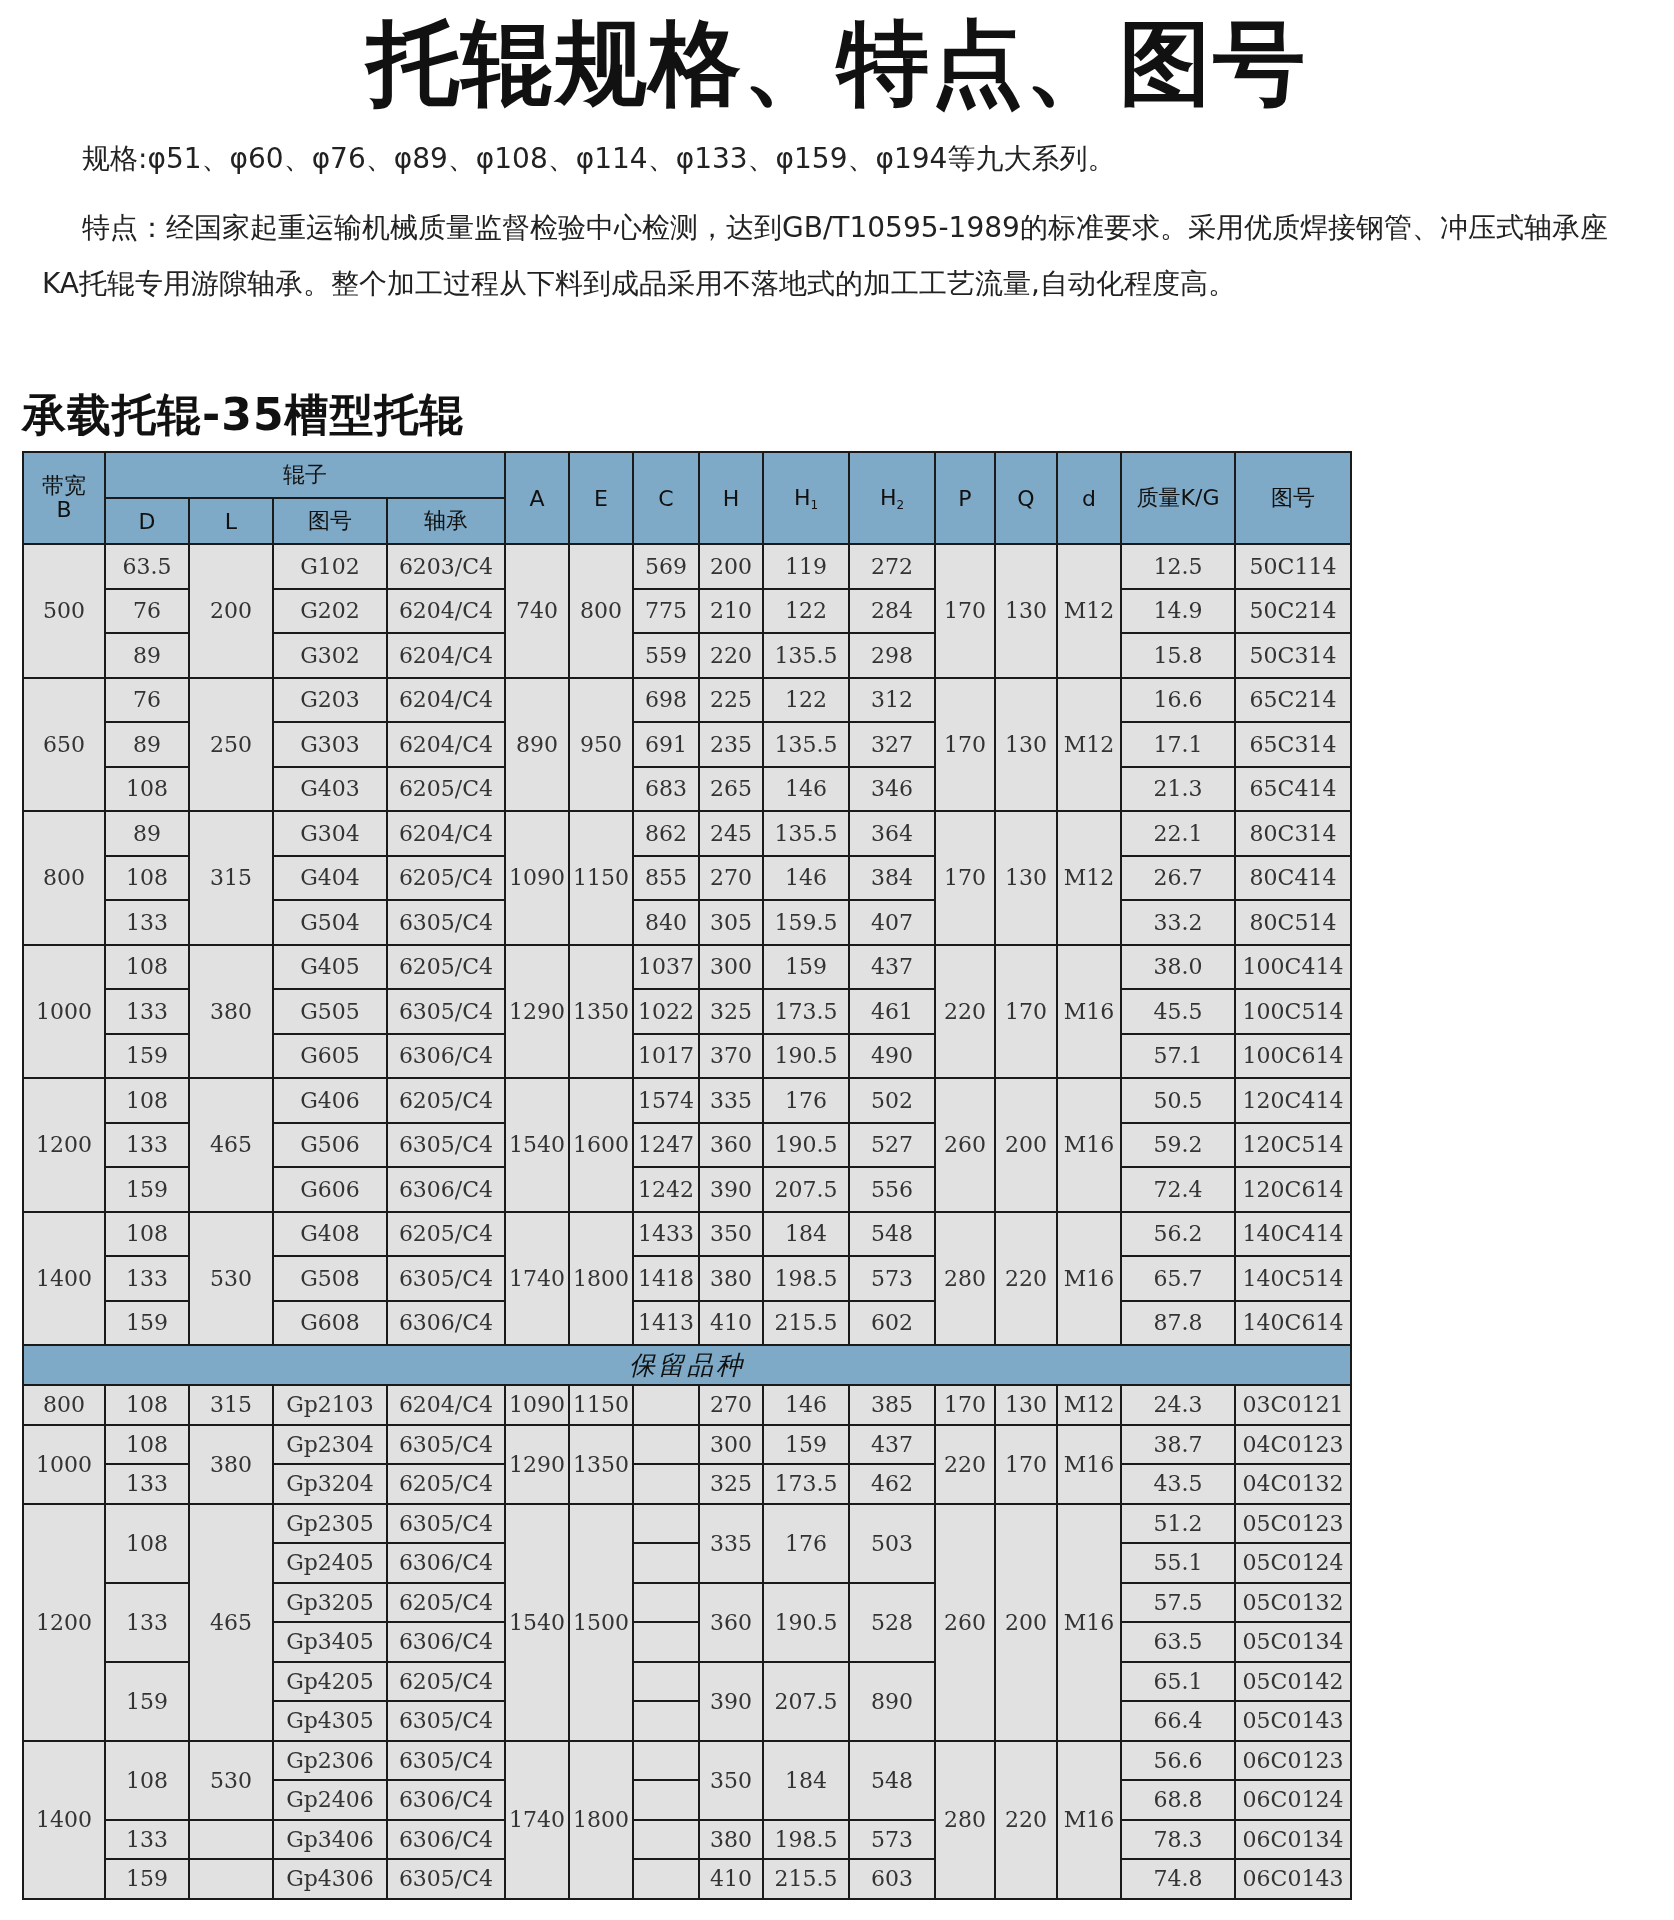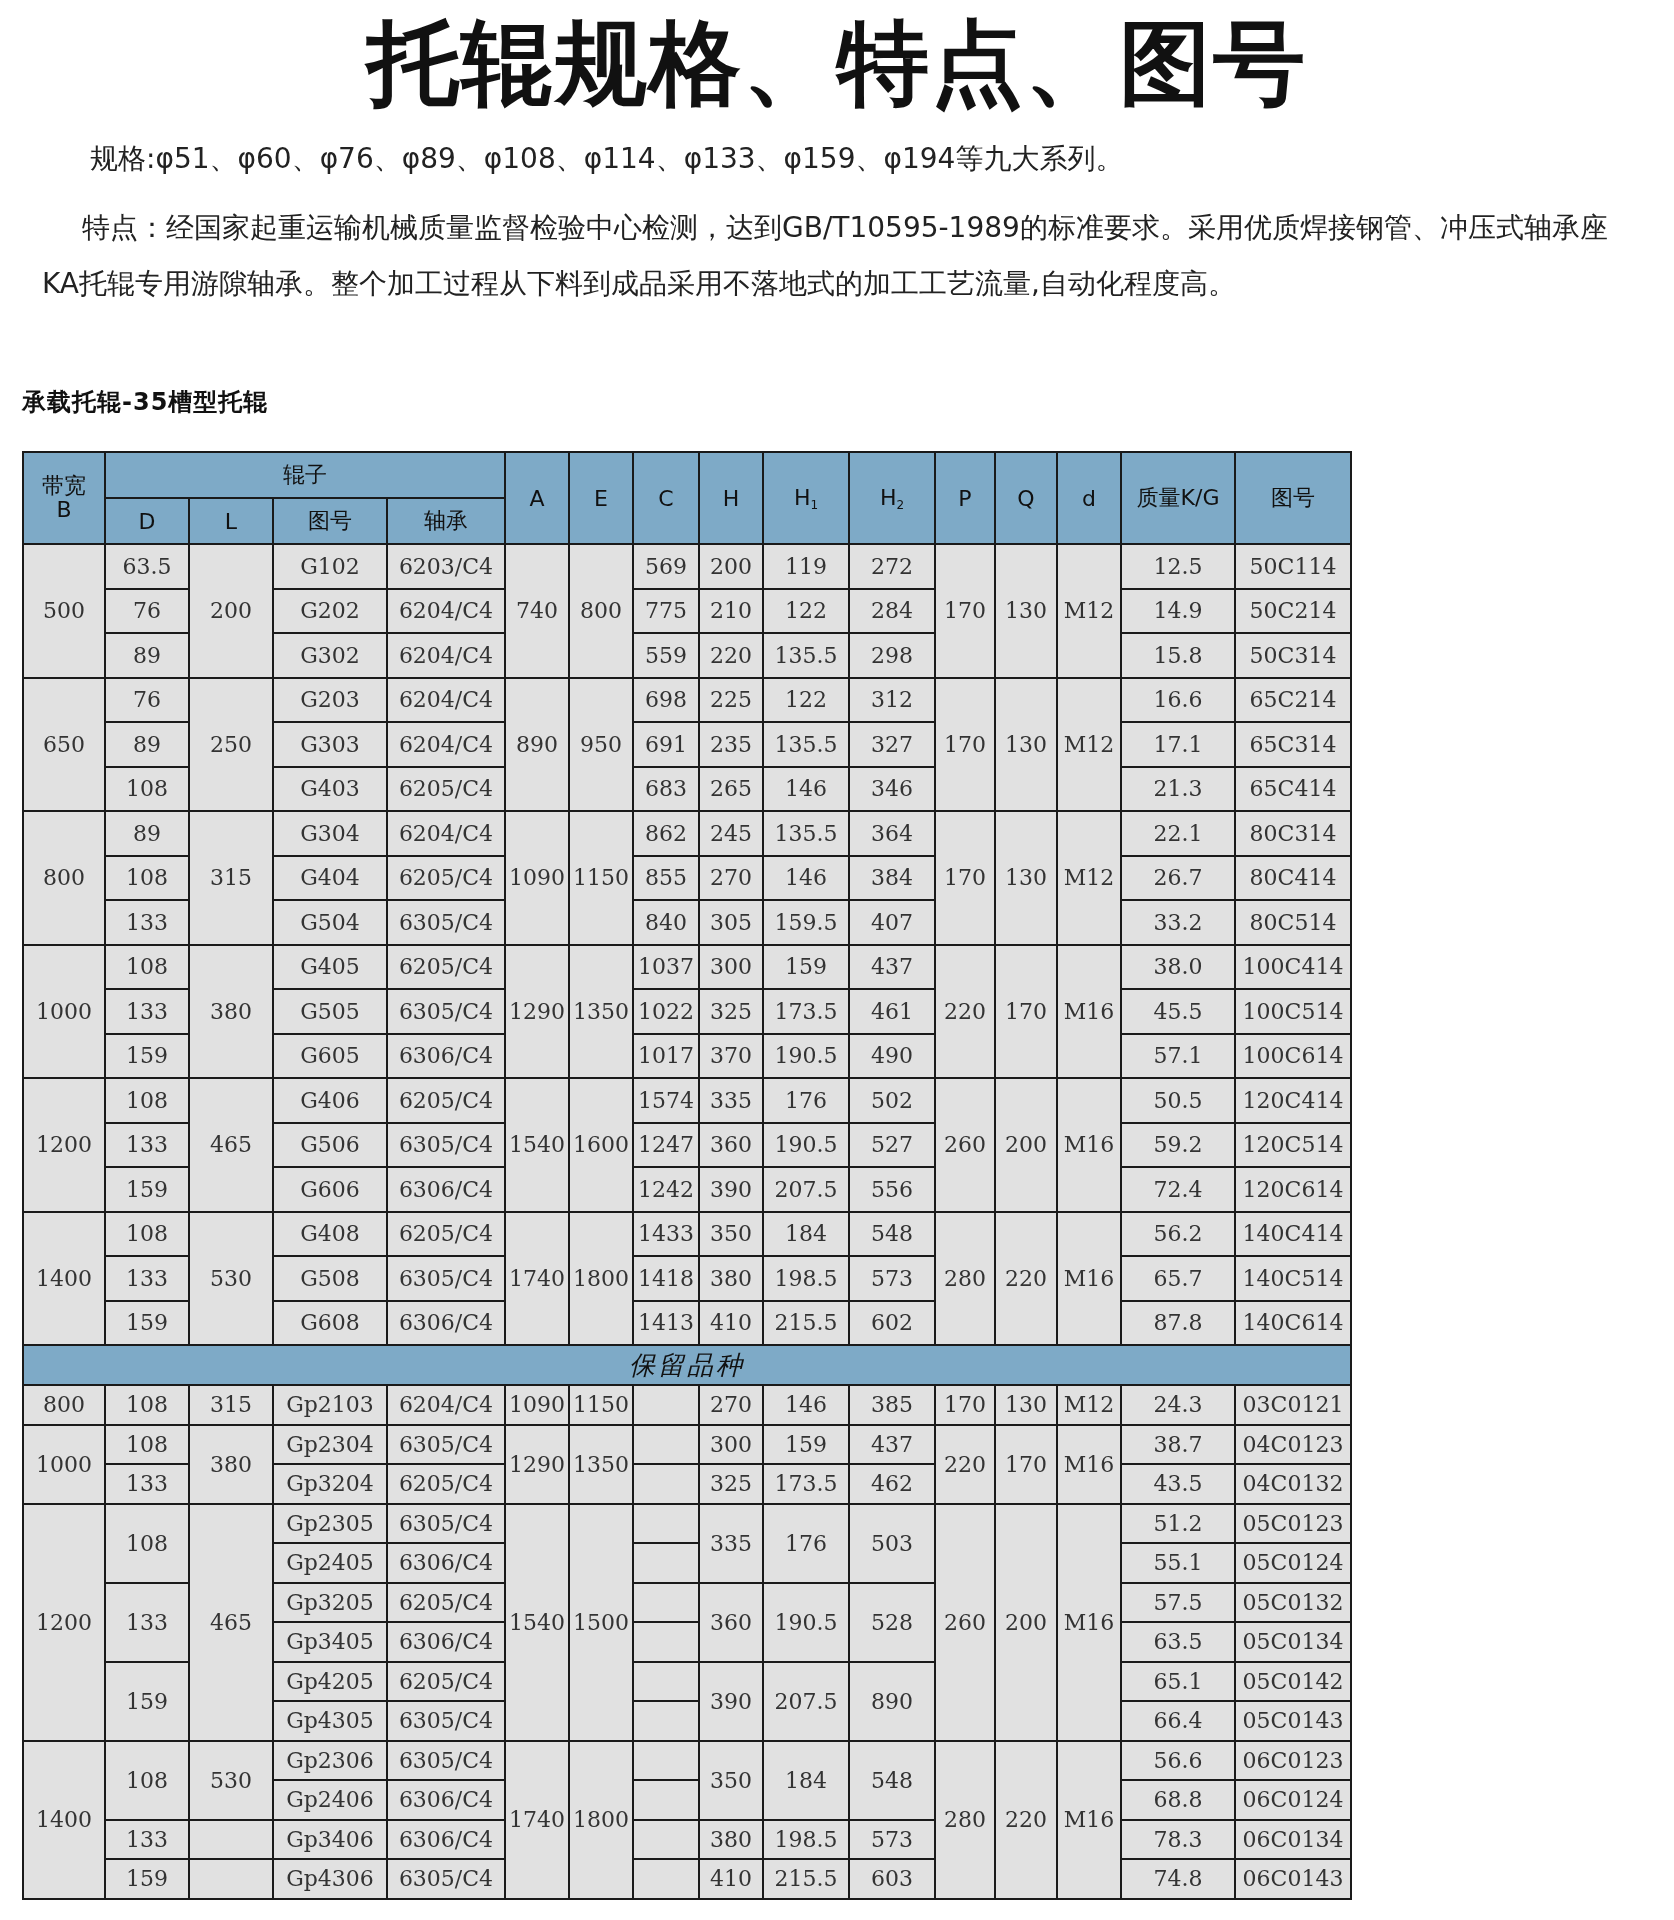--- a/index.html
+++ b/index.html
@@ -1,21 +1,21 @@
 <!DOCTYPE html>
 <html><head>
 <meta charset="utf-8">
 <style>
   html,body{margin:0;padding:0;background:#fff;}
   body{width:1674px;height:1920px;position:relative;overflow:hidden;font-family:"DejaVu Sans","Liberation Sans",sans-serif;color:#111;}
   .page-title{position:absolute;left:0;top:4px;width:1674px;text-align:center;font-size:92px;font-weight:bold;letter-spacing:2px;line-height:120px;font-family:"DejaVu Sans",sans-serif;}
   .para{position:absolute;font-size:28px;line-height:32px;color:#222;}
-  .p-spec{left:82px;top:143px;margin-left:8px;}
+  .p-spec{left:82px;top:143px;}
   .p-feat{left:42px;top:200px;width:1600px;line-height:56px;text-indent:40px;}
-  .section-title{position:absolute;left:22px;top:386px;font-size:24px;font-weight:bold;color:#111;letter-spacing:1px;}
+  .section-title{position:absolute;left:22px;top:386px;font-size:44px;font-weight:bold;color:#111;letter-spacing:1px;}
   .tbl-wrap{position:absolute;left:22px;top:451px;width:1632px;}
   table.spec{border-collapse:collapse;width:1292px;table-layout:fixed;font-family:"DejaVu Serif","Liberation Serif",serif;font-size:22px;color:#333;}
   table.spec td,table.spec th{border:2px solid #1a1a1a;text-align:center;vertical-align:middle;padding:0;overflow:hidden;white-space:nowrap;}
   table.spec th{background:#7eaac7;color:#111;font-family:"DejaVu Sans","Liberation Sans",sans-serif;font-weight:normal;font-size:22px;}
   table.spec td{background:#e1e1e1;}
   tr.hdr1 th{height:44px;}
   tr.hdr2 th{height:44px;}
   tr.body-row td{height:42.5px;}
   tr.res-row td{height:37.5px;}
   tr.band th{height:38px;font-size:26px;letter-spacing:3px;font-style:italic;}

